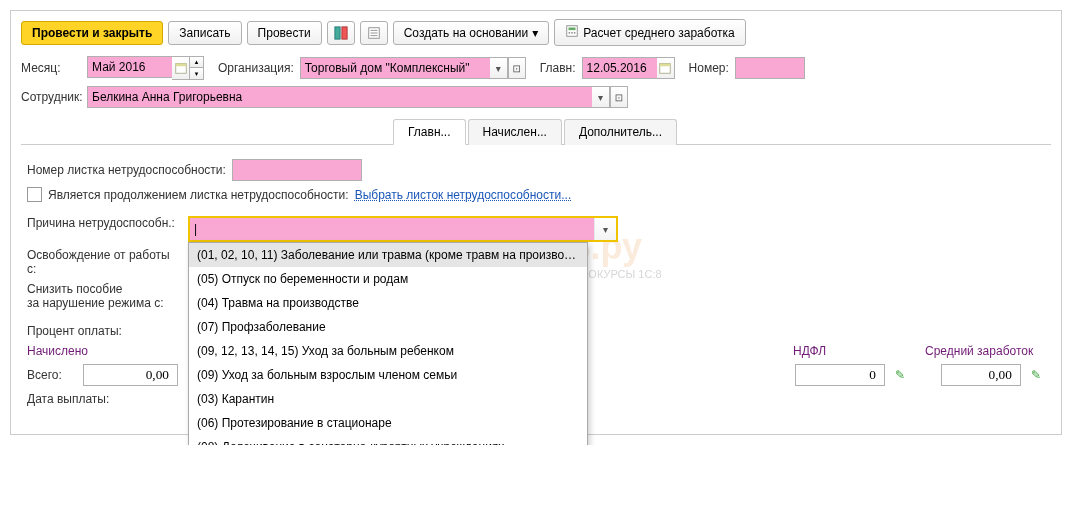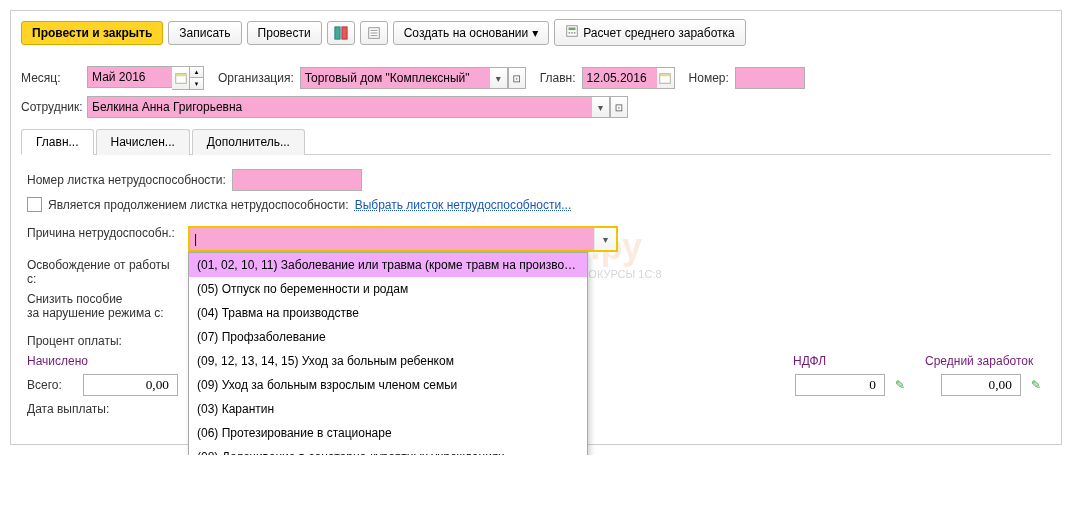--- a/index.html
+++ b/index.html
@@ -13,21 +13,21 @@
   }
   .outer-border {
     border: 1px solid #ccc;
     padding: 8px 10px;
     background: #fff;
   }
   .toolbar {
     display: flex;
     align-items: center;
     gap: 5px;
-    margin-bottom: 20px;
+    margin-bottom: 10px;
   }
   .btn {
     border: 1px solid #b0b0b0;
     background: linear-gradient(#fff,#f0f0f0);
     padding: 4px 10px;
     border-radius: 3px;
     cursor: pointer;
     font-size: 12px;
     display: inline-flex;
     align-items: center;
@@ -75,20 +75,21 @@
   .spinner {
     display:inline-flex;flex-direction:column;border:1px solid #b0b0b0;border-left:none;
     width:14px;
   }
   .spinner div{height:11px;font-size:7px;display:flex;align-items:center;justify-content:center;background:linear-gradient(#fff,#eee);cursor:pointer;}
   .spinner div:first-child{border-bottom:1px solid #b0b0b0;}
   .tabs {
     display: flex;
     border-bottom: 1px solid #ccc;
     margin-top: 10px;
+    justify-content: center;
   }
   .tab {
     border: 1px solid #ccc;
     border-bottom: none;
     padding: 5px 14px;
     background: #f5f5f5;
     margin-right: 2px;
     position: relative;
     top: 1px;
     cursor: pointer;
@@ -124,21 +125,21 @@
     width:400px;
     background:#fff;
     border:1px solid #aaa;
     box-shadow:2px 2px 6px rgba(0,0,0,0.2);
     z-index:100;
   }
   .dropdown .option{
     padding:5px 8px;cursor:pointer;
     white-space:nowrap;overflow:hidden;text-overflow:ellipsis;
   }
-  .dropdown .option.hover{background:#f0abfc;}
+  .dropdown .option.hover{background:#e5e5e5;}
   .cursor{
     position:absolute;
     pointer-events:none;
     font-size:15px;
     color:#000;
   }
   .green-header{color:#701a75;}
   .num-field{
     border:1px solid #b0b0b0;height:22px;text-align:right;padding:2px 8px;background:#fff;font-family:Liberation Serif, serif;
   }

